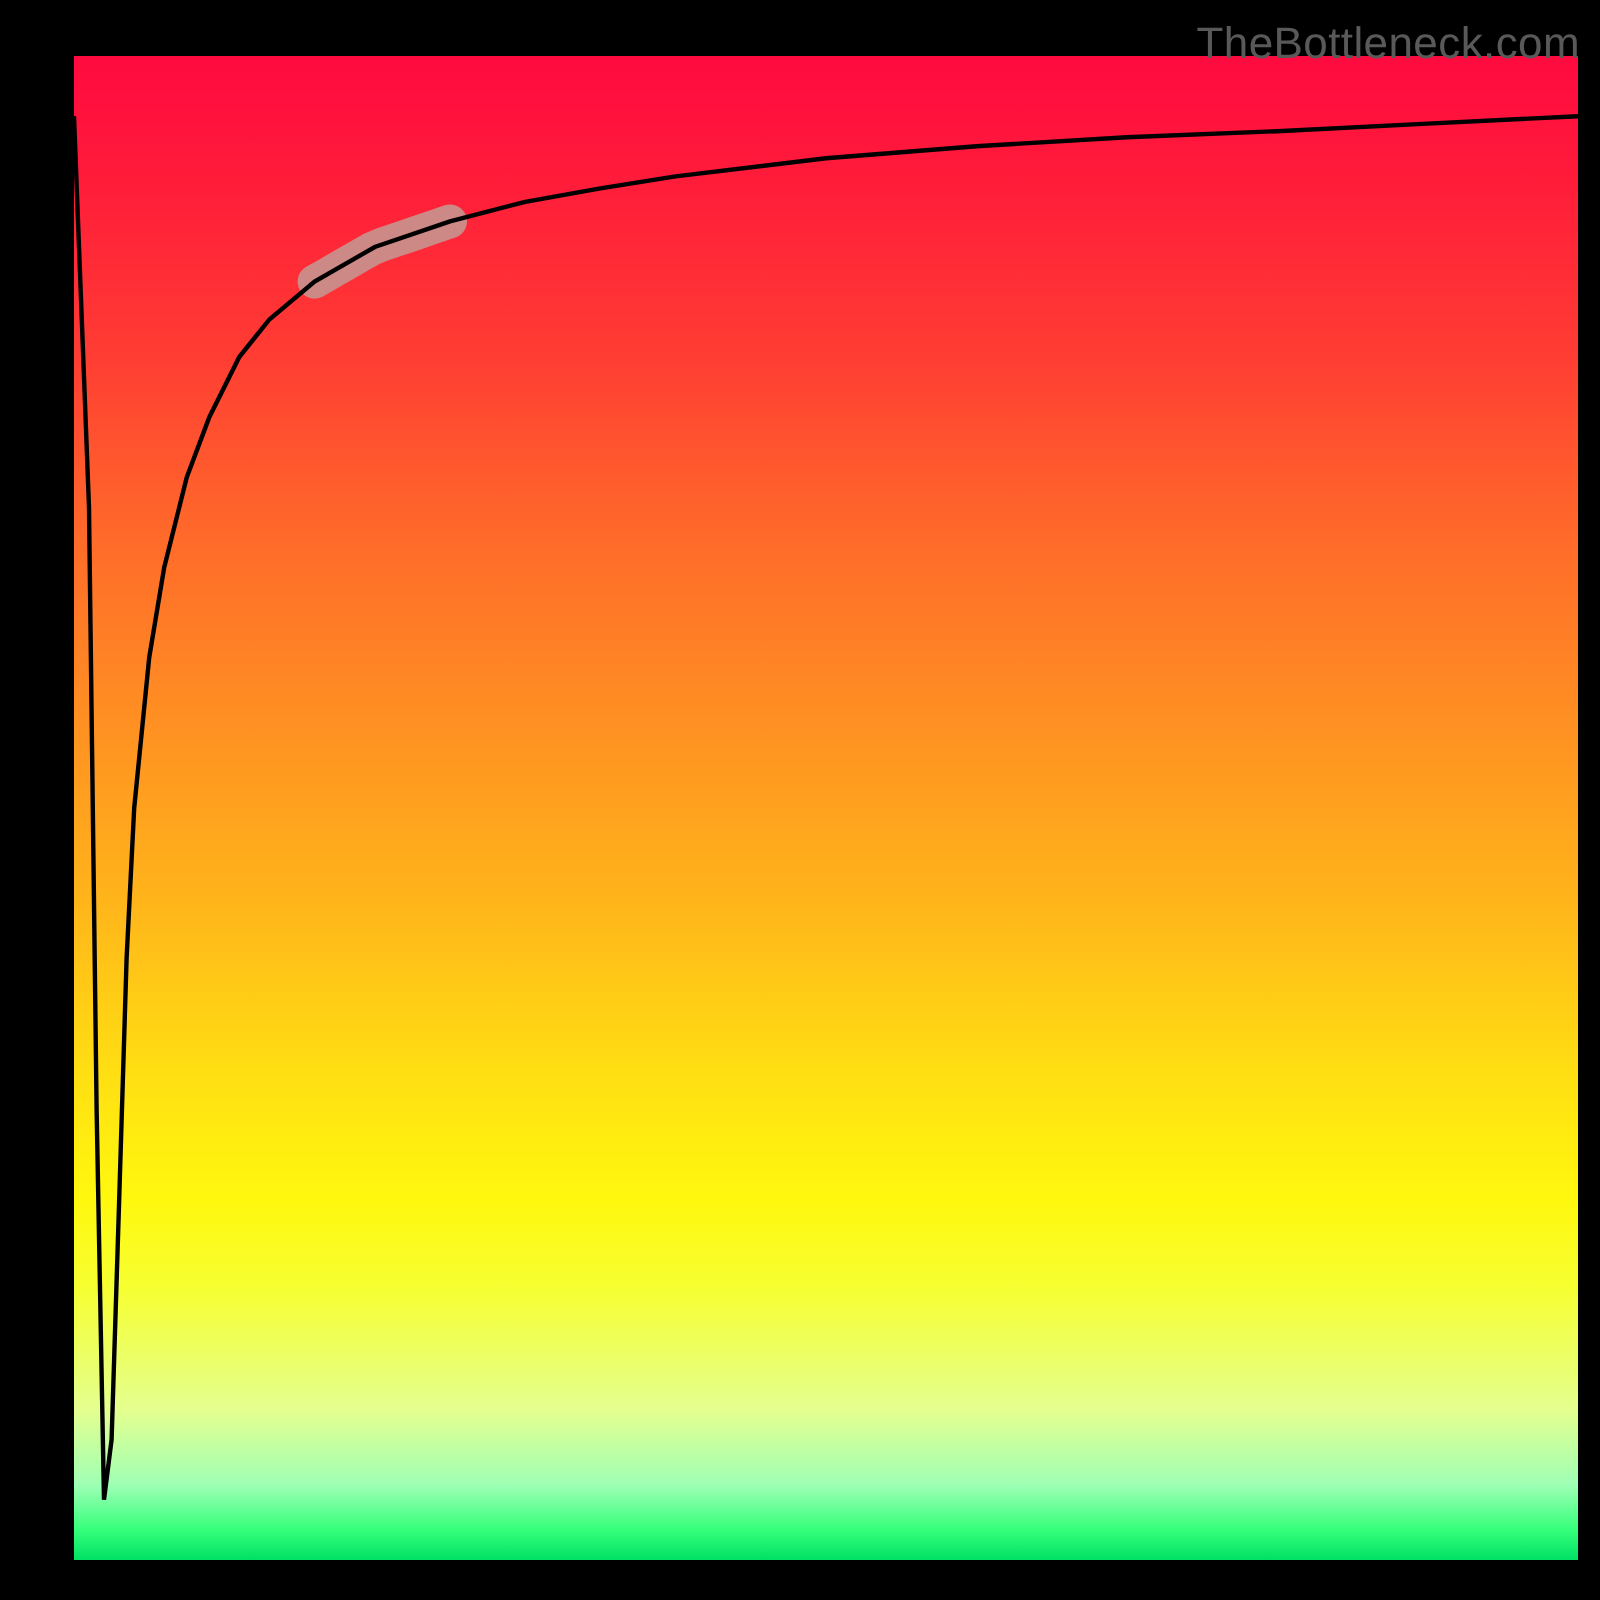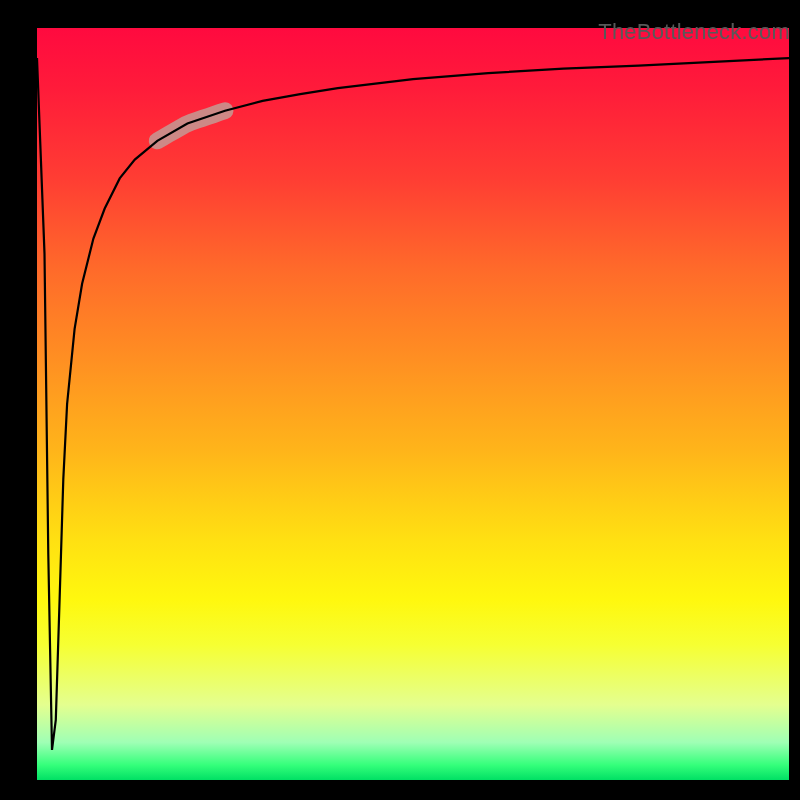--- a/index.html
+++ b/index.html
@@ -44,21 +44,21 @@
       #35ff7b 98%,
       #00e064 100%
     );
   }
   .curve-svg {
     position: absolute;
     inset: 0;
   }
   .watermark {
     position: absolute;
-    top: 19px;
+    top: 9px;
     right: 10px;
     color: #595959;
     font-size: 22px;
     font-weight: 500;
     letter-spacing: 0.2px;
     user-select: none;
   }
 </style>
 </head>
 <body>

